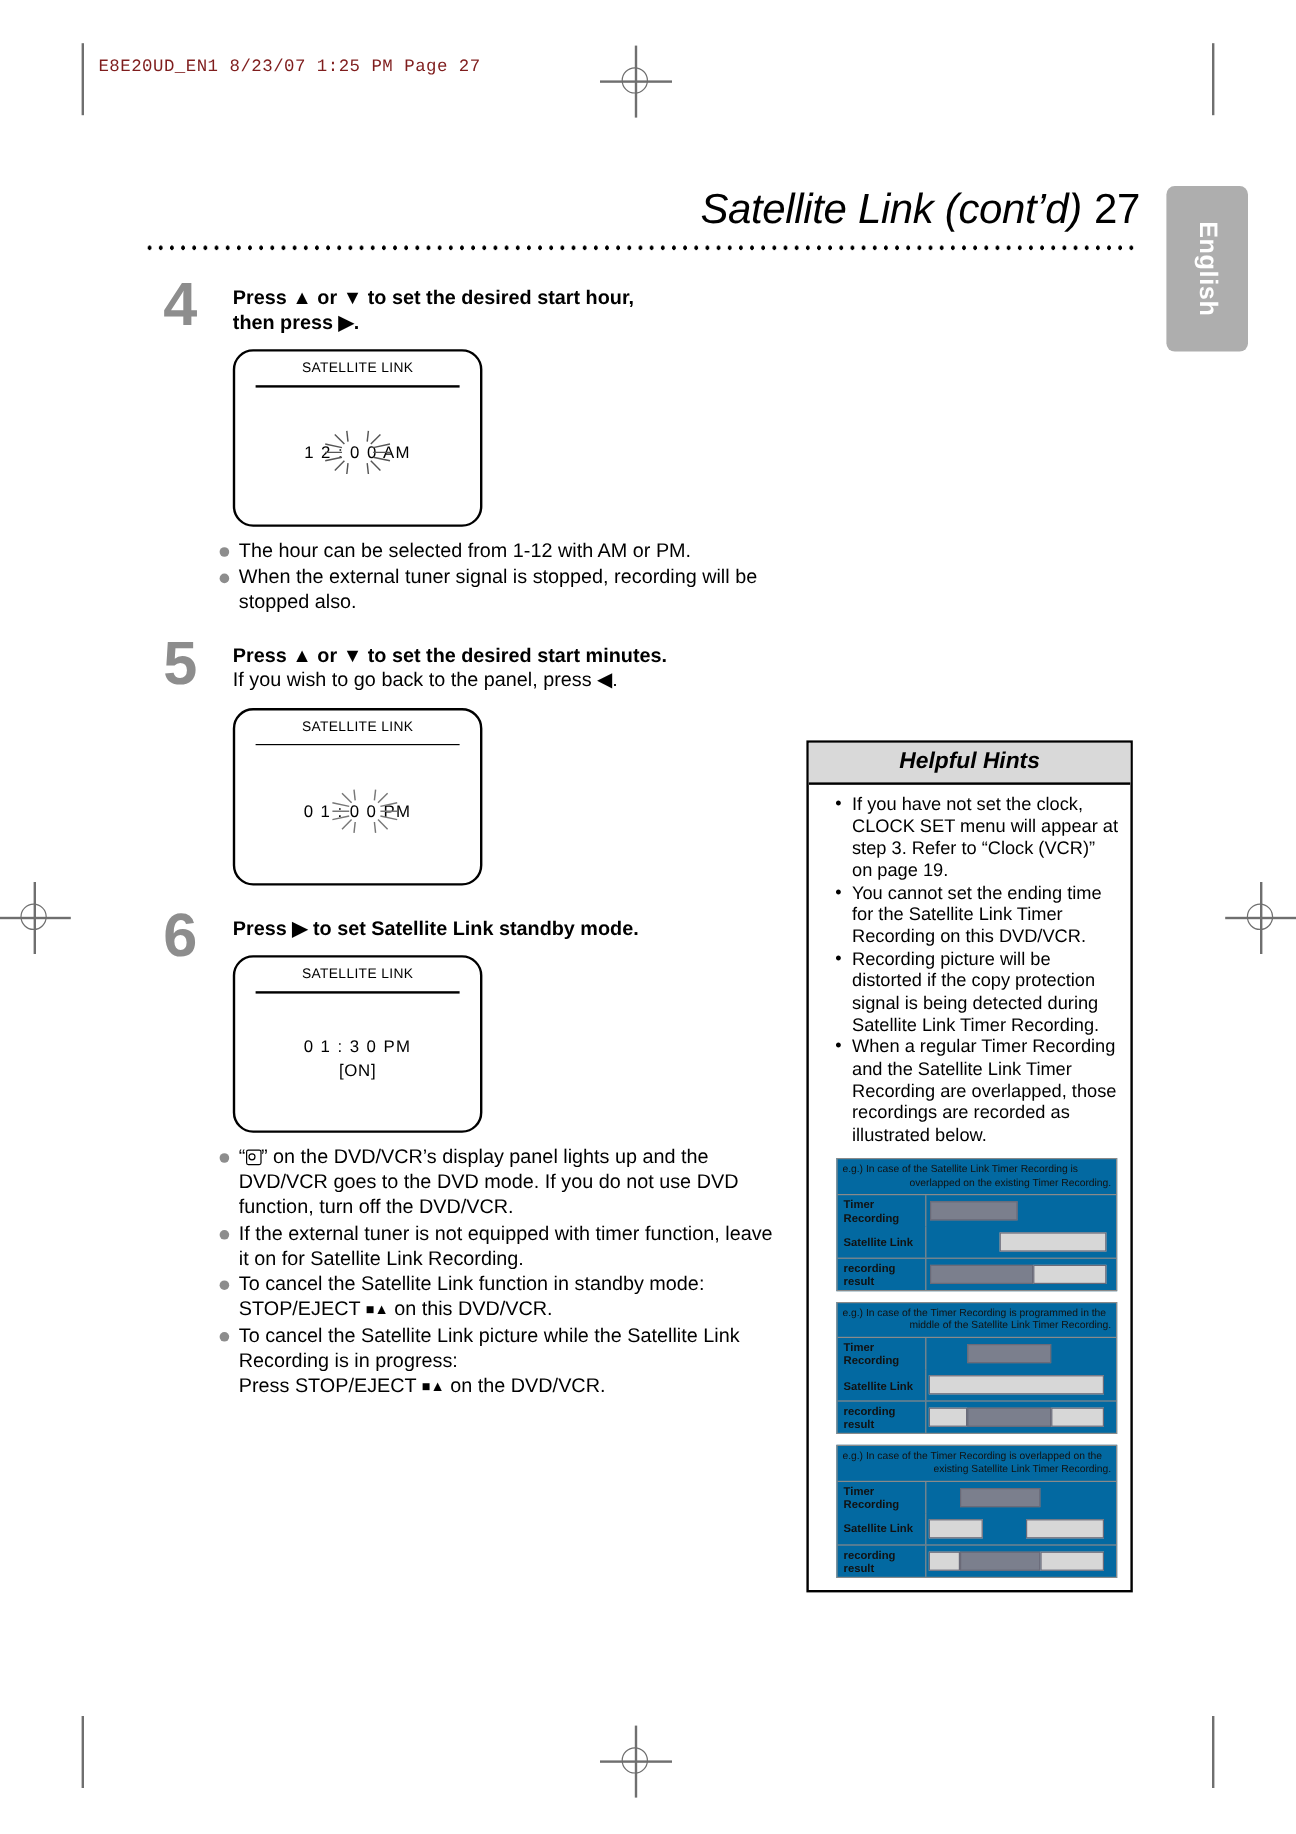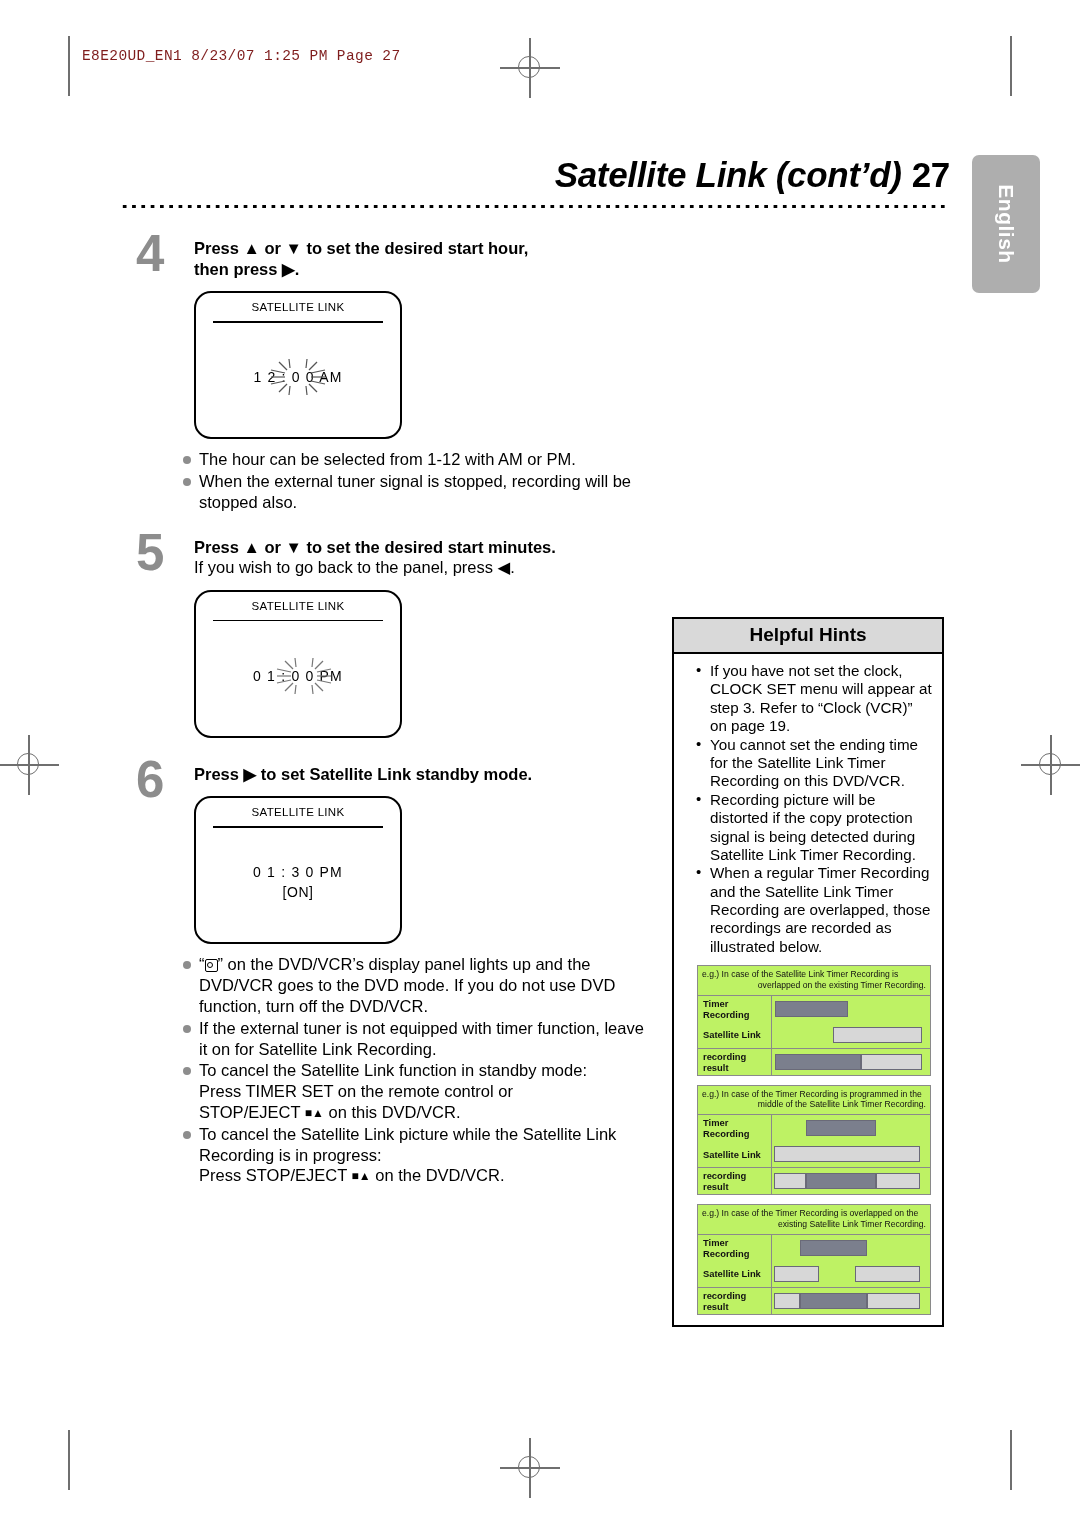--- a/index.html
+++ b/index.html
@@ -80,21 +80,21 @@
     left: 120px;
     top: 155px;
     width: 830px;
     height: 48px;
   }
   .doc-title {
     position: absolute;
     right: 0;
     top: 0;
     font-size: 35px;
-    font-weight: bold;
+    font-weight: normal;
     font-style: italic;
     letter-spacing: -0.3px;
     white-space: nowrap;
   }
   .doc-title .pageno {
     font-style: normal;
     margin-left: 10px;
   }
   .dotted-rule {
     position: absolute;
@@ -271,20 +271,21 @@
     border: 2.4px solid #000;
     background: #fff;
     box-sizing: border-box;
   }
   .hints-head {
     background: #d9d9d9;
     border-bottom: 2.4px solid #000;
     text-align: center;
     font-size: 19px;
     font-weight: bold;
+    font-style: italic;
     padding: 5px 0 6px;
   }
   .hints-body { padding: 8px 9px 10px 9px; margin-left: 12px; }
   .hint {
     position: relative;
     padding-left: 15px;
     font-size: 15.2px;
     line-height: 1.21;
     margin-bottom: 0;
   }
@@ -293,21 +294,21 @@
     position: absolute;
     left: 1px;
     top: -1px;
     font-size: 15px;
   }
 
   
   .diagram {
     border: 1.3px solid #8a8a8a;
     margin: 9px 2px 0 2px;
-    background: #bef264;
+    background: #0369a1;
   }
   .dg-cap {
     border-bottom: 1.3px solid #8a8a8a;
     font-size: 8.6px;
     line-height: 1.25;
     padding: 3px 4px 4px 4px;
     text-align: center;
     color: #111;
   }
   .dg-cap .l1 { display: block; text-align: left; }
@@ -472,21 +473,20 @@
       <div class="tv-time row2">[ON]</div>
     </div>
 
     <div class="bul-list">
       <div class="bul">
         <span>“</span><span class="panel-icon"></span><span>” on the DVD/VCR’s display panel lights up and the DVD/VCR goes to the DVD mode. If you do not use DVD function, turn off the DVD/VCR.</span>
       </div>
       <div class="bul">If the external tuner is not equipped with timer function, leave it on for Satellite Link Recording.</div>
       <div class="bul">
         <span class="ind">To cancel the Satellite Link function in standby mode:</span>
-        <span class="ind">Press TIMER SET on the remote control or</span>
         <span class="ind"><span>STOP/EJECT </span><span class="sq">■▲</span><span> on this DVD/VCR.</span></span>
       </div>
       <div class="bul">
         <span class="ind">To cancel the Satellite Link picture while the Satellite Link Recording is in progress:</span>
         <span class="ind"><span>Press STOP/EJECT </span><span class="sq">■▲</span><span> on the DVD/VCR.</span></span>
       </div>
     </div>
   </div>
 </div>
 

